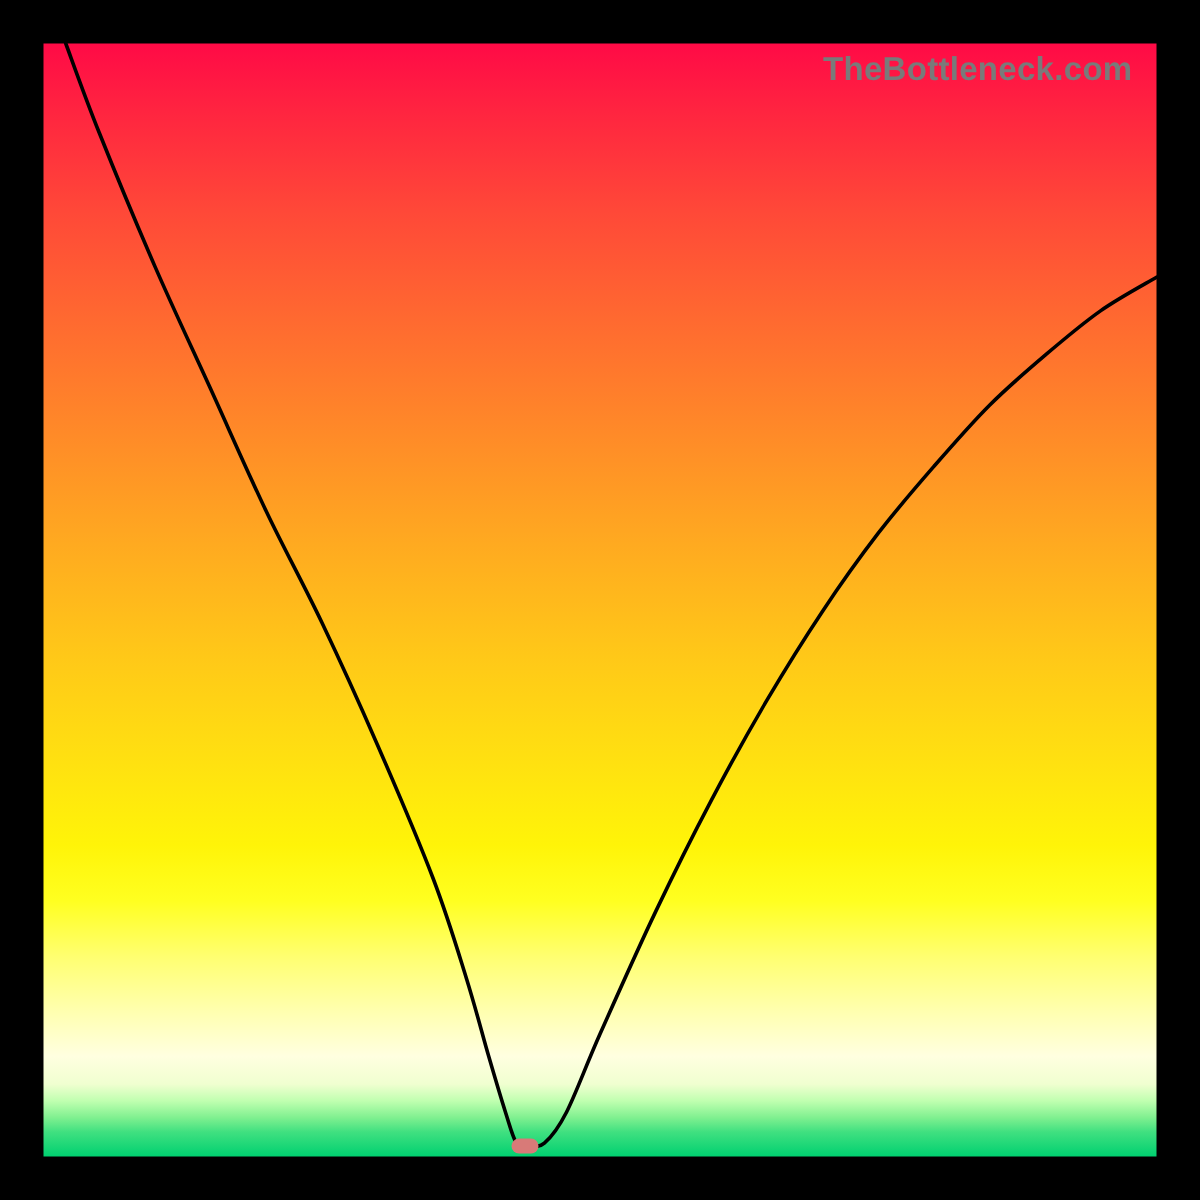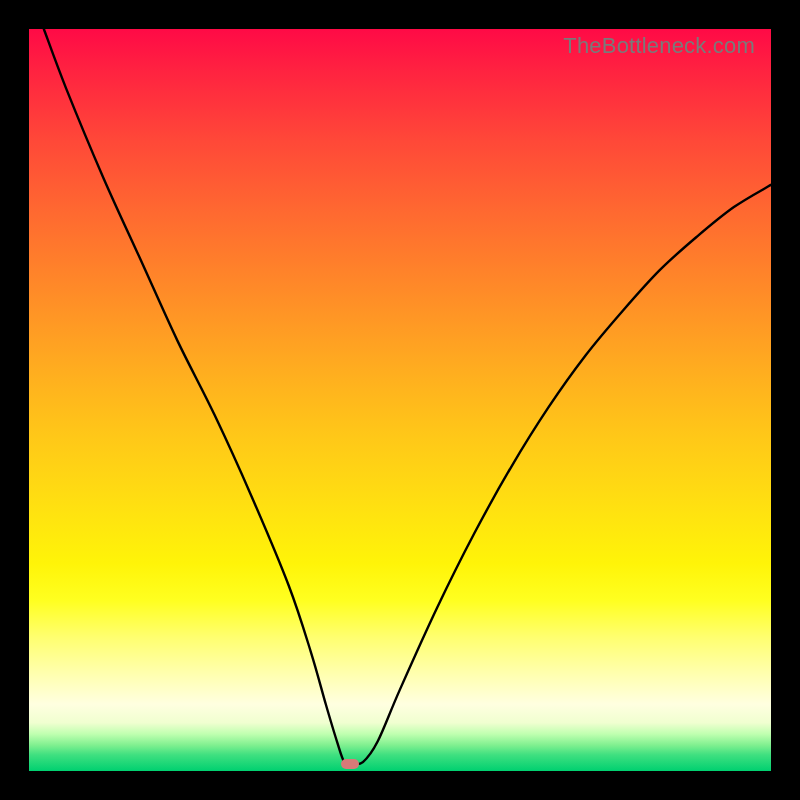--- a/index.html
+++ b/index.html
@@ -36,21 +36,21 @@
       #40e080 97.8%,
       #00d070 100%
     );
   }
   .watermark {
     position: absolute;
     top: 4px;
     right: 16px;
     font-family: Arial, Helvetica, sans-serif;
     font-size: 22px;
-    font-weight: normal;
+    font-weight: bold;
     color: #7a7a7a;
     letter-spacing: 0.2px;
     text-align: center;
   }
   svg.curve {
     position: absolute;
     left: 0; top: 0;
     width: 742px;
     height: 742px;
     overflow: visible;

